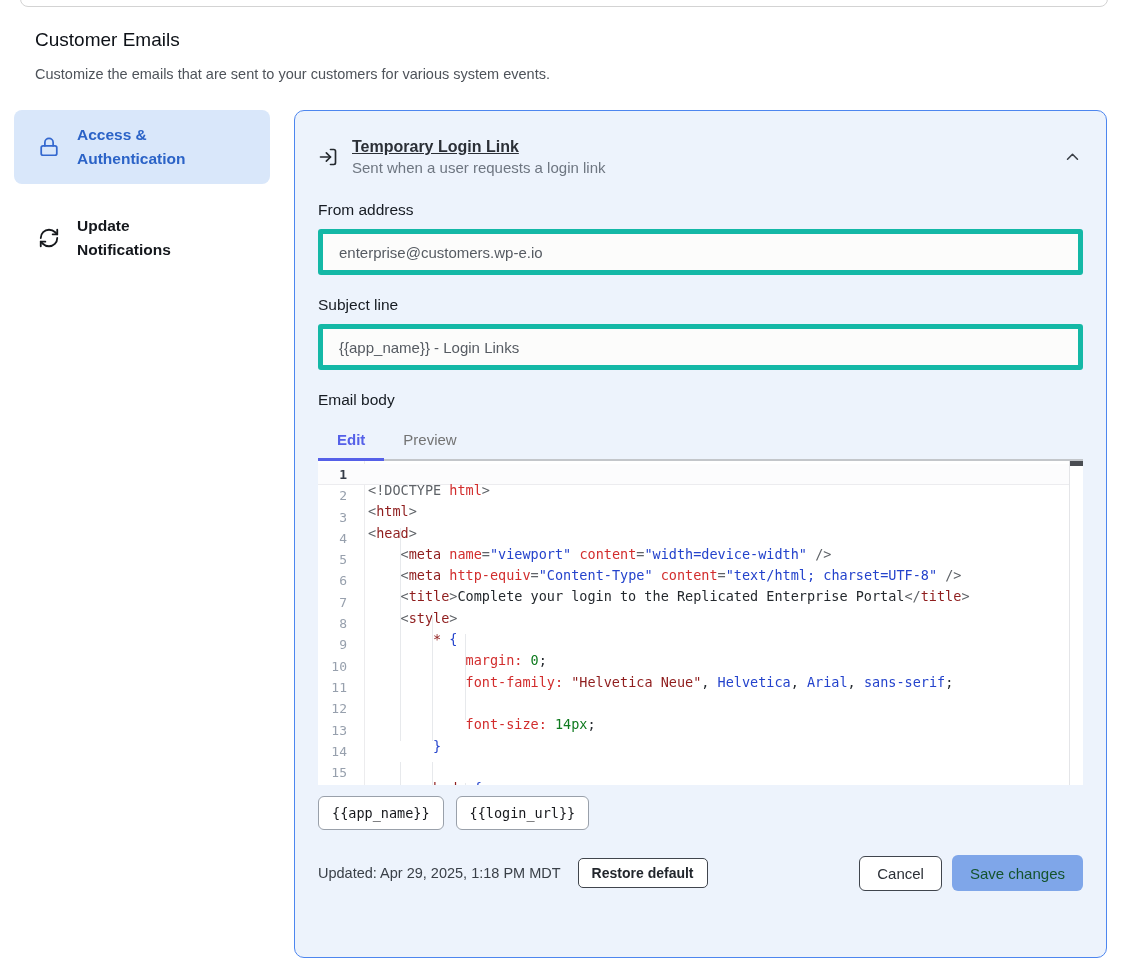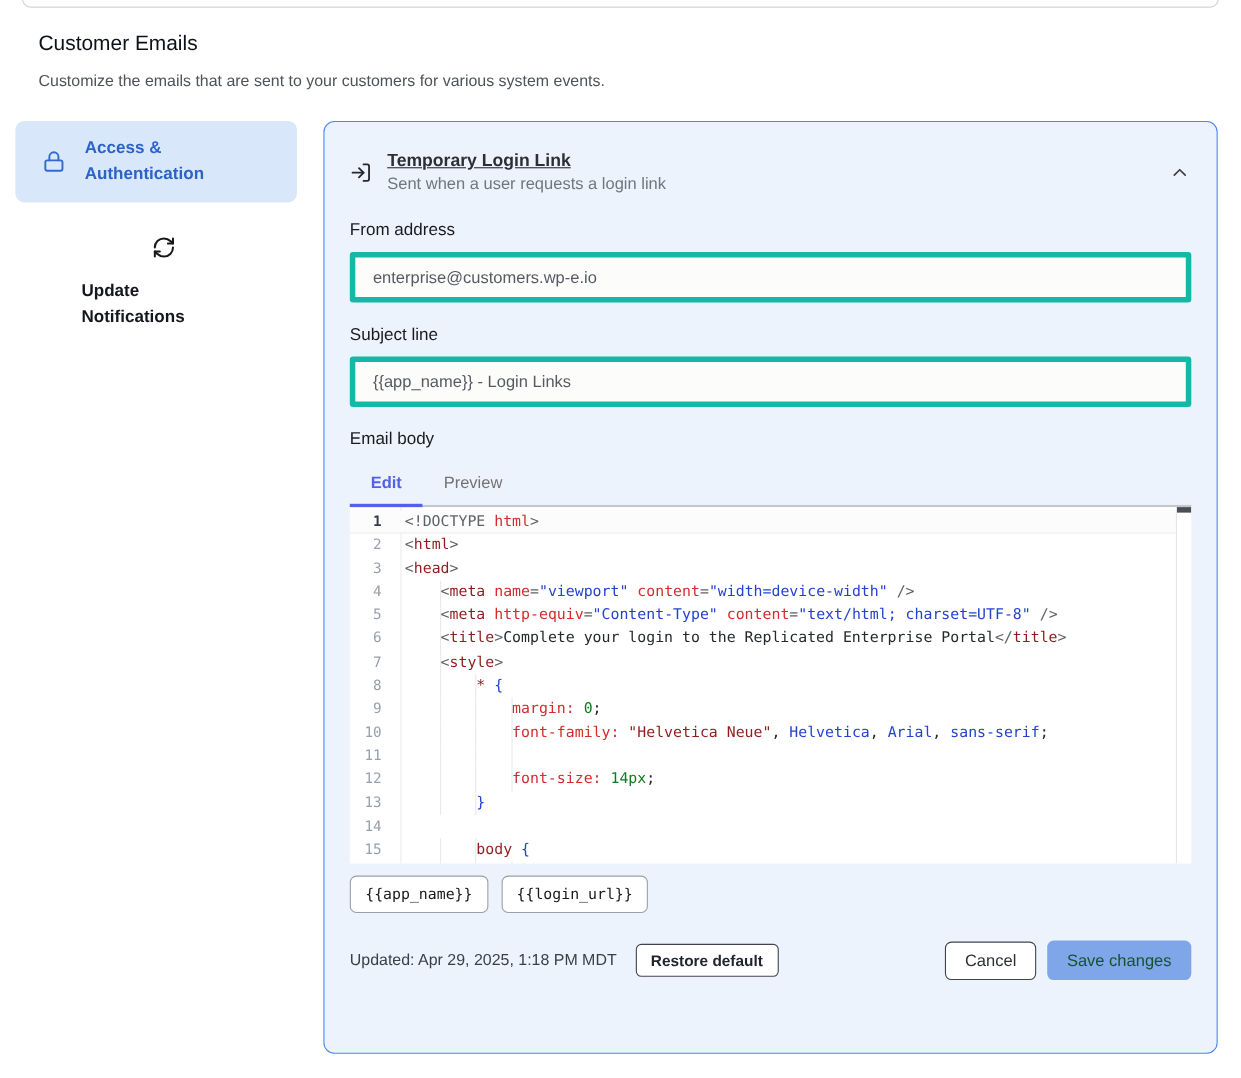--- a/index.html
+++ b/index.html
@@ -10,21 +10,21 @@
   .top-card-edge{position:absolute;left:20px;right:20px;top:-9px;height:14px;
     border:1px solid #d3d3d3;border-radius:10px;background:#fff;}
 
   .page-title{position:absolute;left:35px;top:29px;margin:0;font-size:19px;font-weight:400;color:#0d1117;}
   .page-sub{position:absolute;left:35px;top:66px;margin:0;font-size:14.5px;color:#4e535a;}
 
   
   .sidebar{position:absolute;left:14px;top:110px;width:256px;}
   .side-item{display:flex;align-items:center;gap:17px;padding:13px 10px 13px 24px;
     border-radius:8px;font-size:15.5px;font-weight:600;color:#14171c;line-height:1.55;cursor:pointer;}
-  .side-item+.side-item{margin-top:19px;padding-top:11px;padding-bottom:11px;flex-direction:column;}
+  .side-item+.side-item{margin-top:19px;padding-top:11px;padding-bottom:11px;}
   .side-item.active{background:var(--sidebar-active-bg);color:var(--sidebar-active-text);}
   .side-item .lbl{max-width:150px;}
   .side-icon{flex:0 0 22px;height:22px;display:flex;align-items:center;}
 
   
   .panel{position:absolute;left:294px;top:110px;width:813px;height:848px;box-sizing:border-box;
     background:var(--panel-bg);border:1.5px solid var(--panel-border);border-radius:10px;
     padding:27px 23px 0;}
   .panel-head{display:flex;align-items:center;}
   .head-icon{flex:0 0 20px;margin-right:14px;display:flex;align-items:center;}
@@ -50,21 +50,21 @@
   .editor{position:relative;width:765px;height:324px;background:#fff;cursor:text;
     border-top:2px solid #c3c6ca;overflow:hidden;
     font-family:"DejaVu Sans Mono",monospace;font-size:13.5px;line-height:21.3px;}
   .gutter-sep{position:absolute;left:46px;top:0;bottom:0;width:1px;background:#ececee;}
   .lines{position:absolute;top:3px;left:0;right:14px;}
   .cl{position:relative;height:21.3px;white-space:pre;}
   .cl.active{background:#fcfcfd;box-shadow:inset 0 -1px 0 #ececef;}
   .ln{position:absolute;left:0;top:0;width:46px;box-sizing:border-box;text-align:right;
       padding-right:17px;color:#97a0ad;font-size:13px;}
   .cl.active .ln{color:#353c47;font-weight:700;}
-  .code{position:absolute;left:50px;top:0;}
+  .code{position:absolute;left:50px;top:16px;}
   .ig{position:absolute;top:0;height:21.3px;width:1px;background:#e7e9ec;}
   .sb-track{position:absolute;top:0;right:0;bottom:0;width:13px;background:#fff;border-left:1px solid #e4e5e8;}
   .sb-thumb{position:absolute;top:0;right:0;width:13px;height:5px;background:#4a4d52;cursor:pointer;}
   .t-pln{color:var(--code-pln);} .t-pun{color:var(--code-pun);}
   .t-tag,.t-sel,.t-cstr{color:var(--code-tag);}
   .t-atr,.t-prp{color:var(--code-attr);}
   .t-str,.t-kw,.t-brc{color:var(--code-str);}
   .t-num{color:var(--code-num);}
 
   

